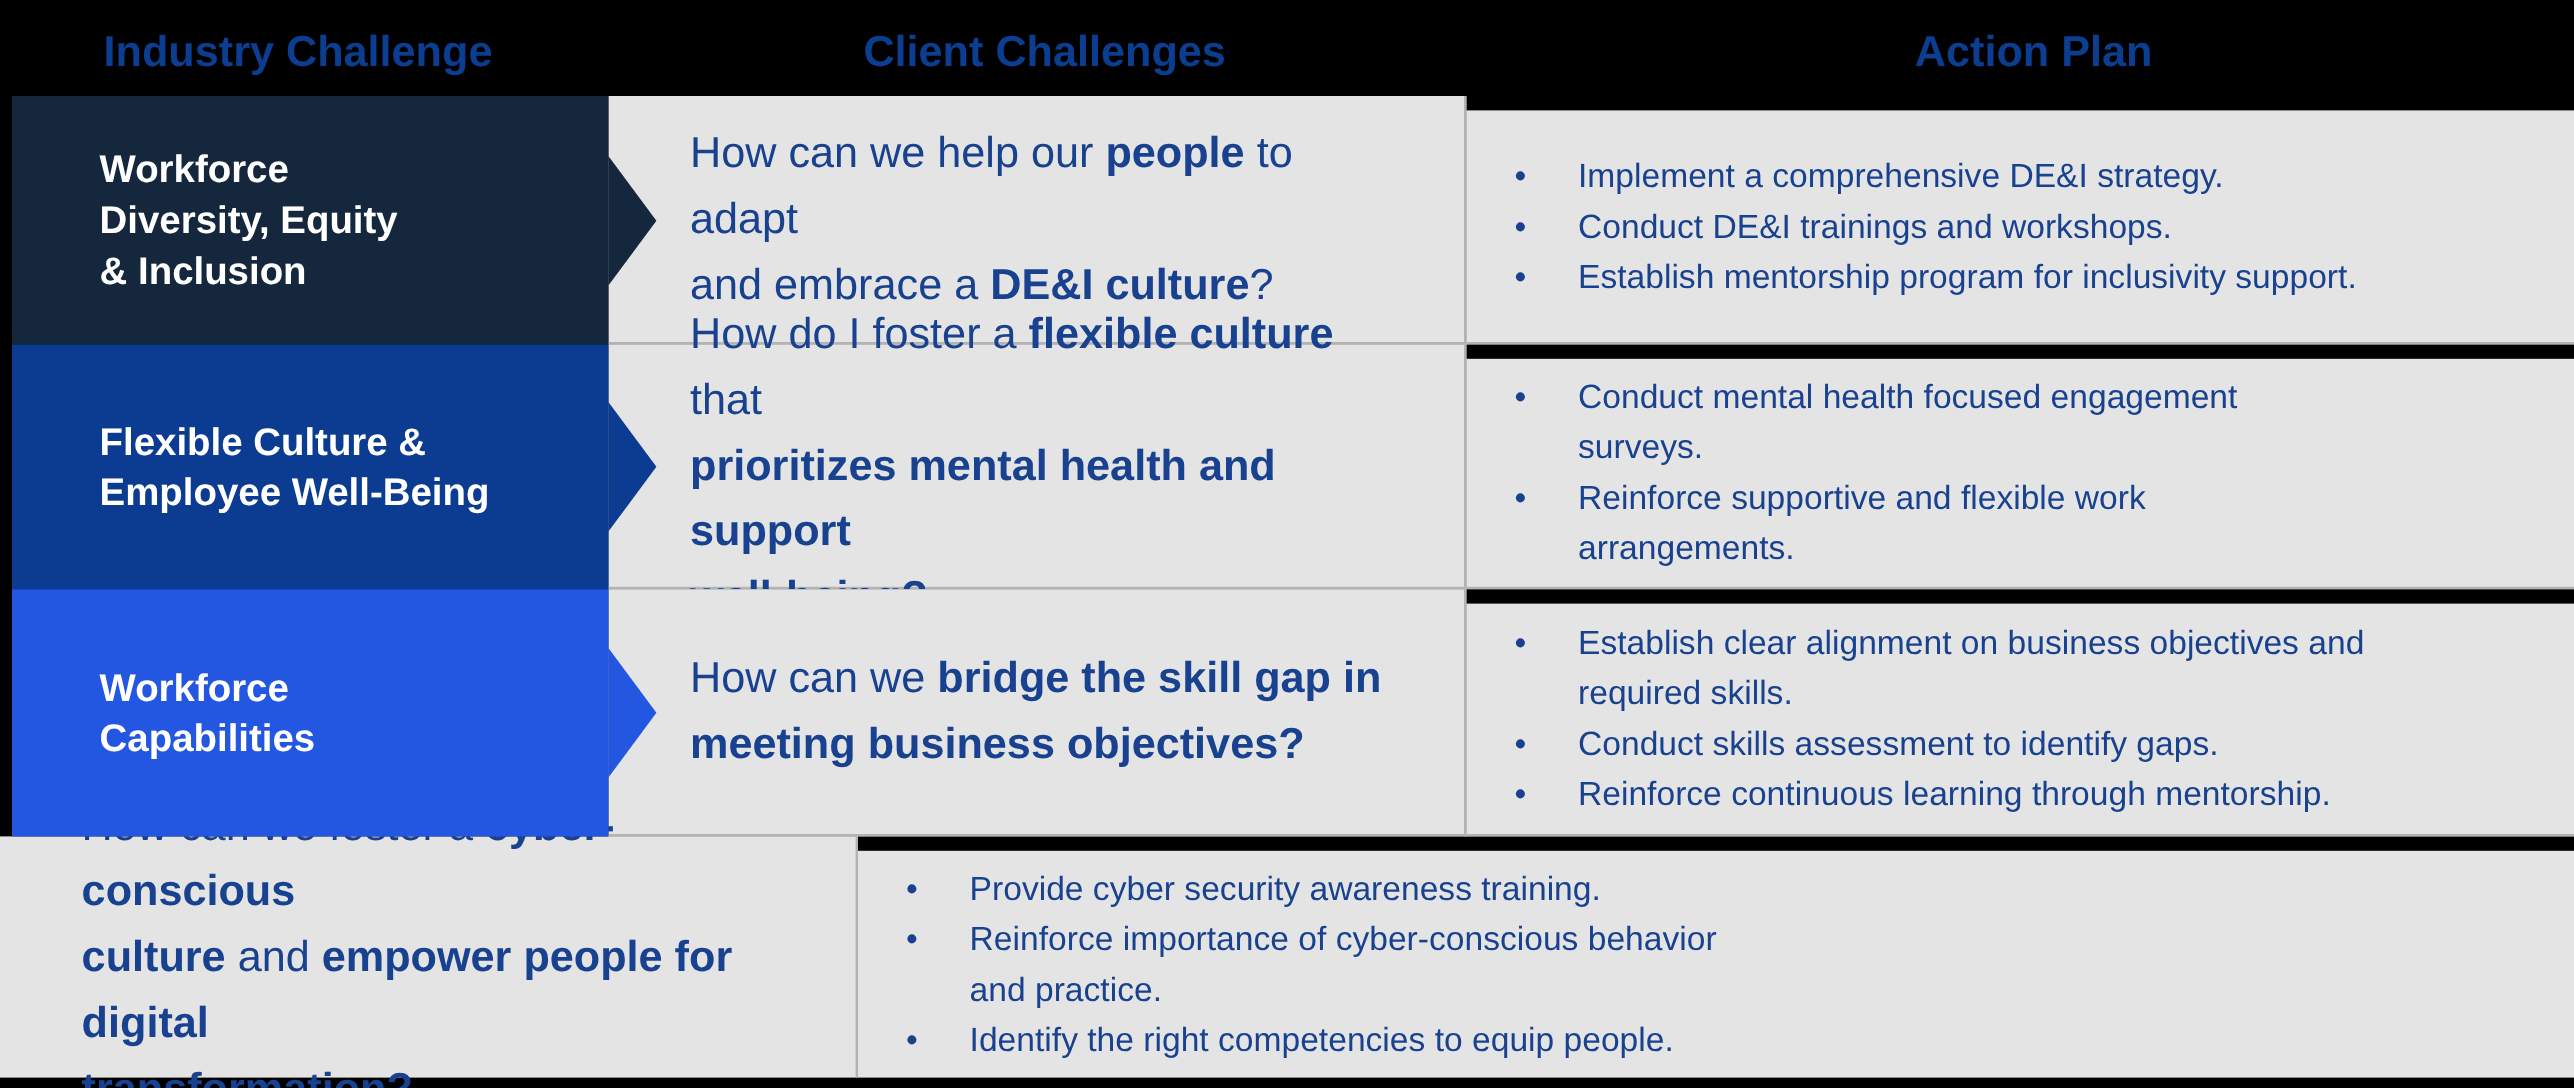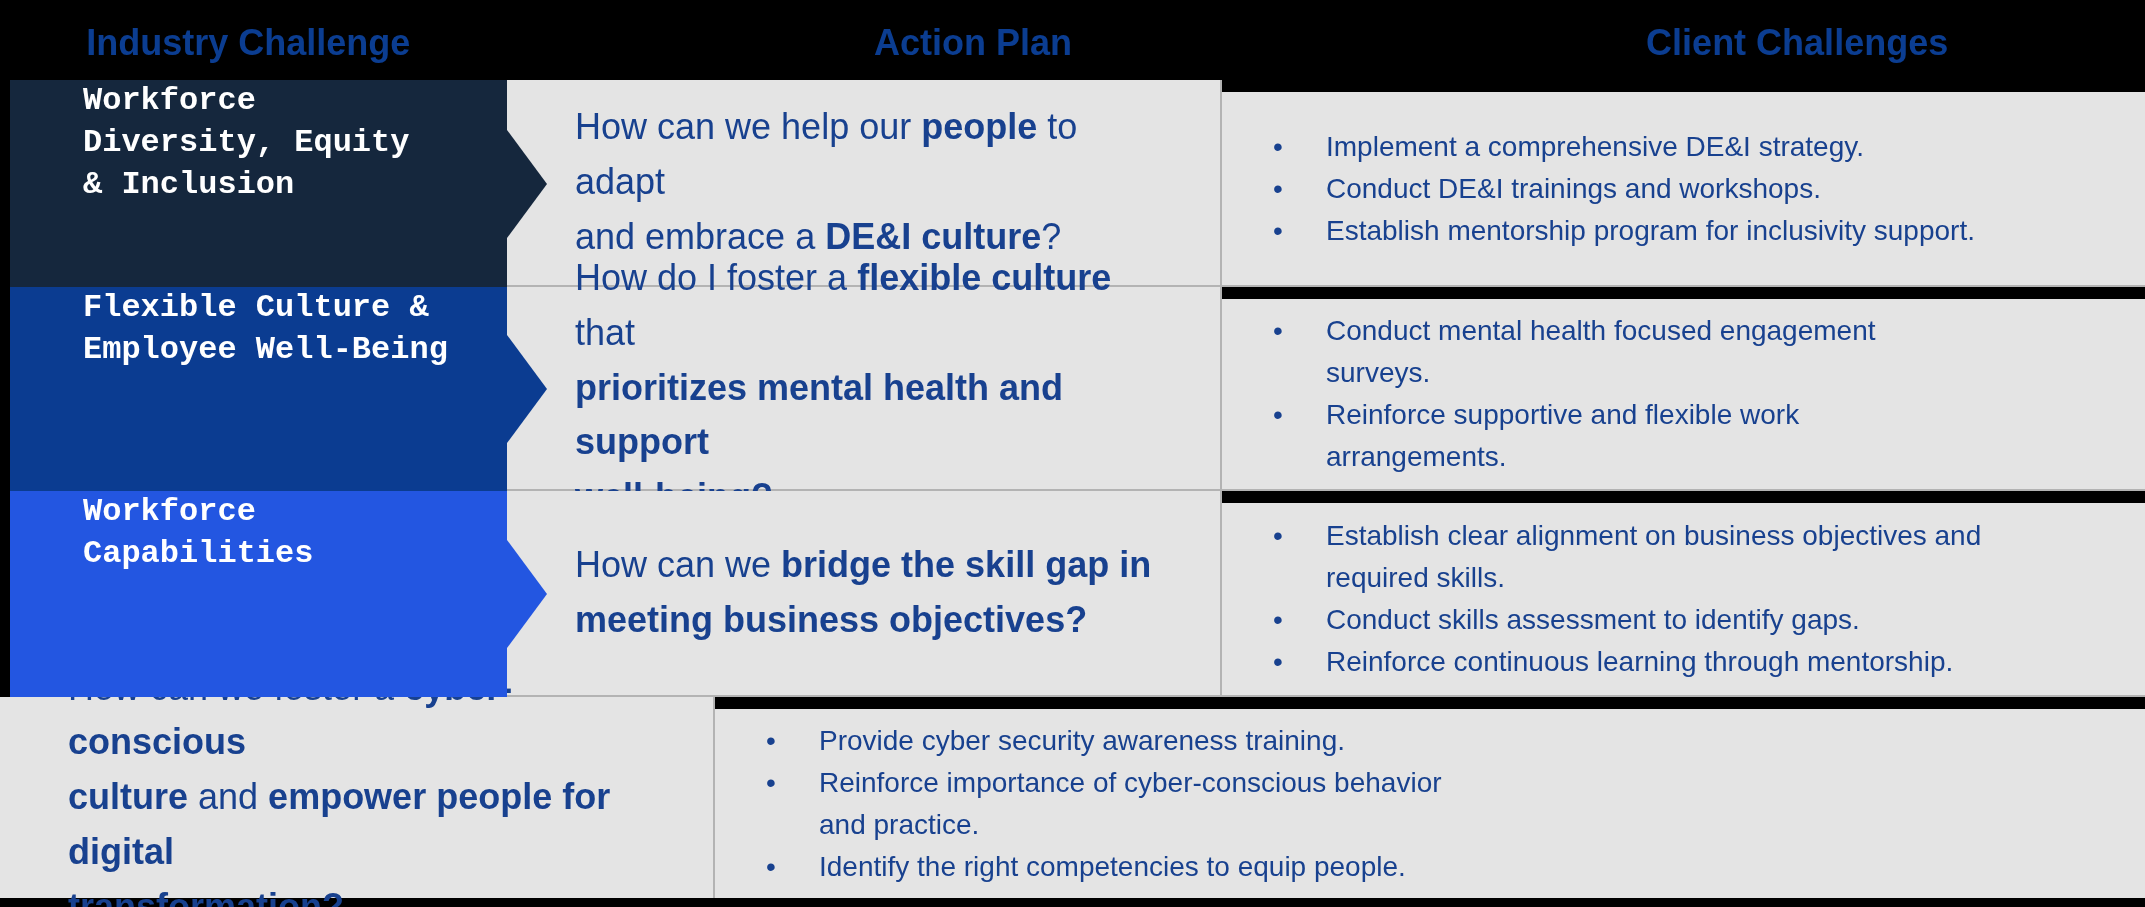--- a/index.html
+++ b/index.html
@@ -23,21 +23,21 @@
   
   .row{display:flex;}
   .r1{height:207px;}
   .r2{height:204px;}
   .r3{height:206px;}
   .r4{height:201px;}
   .arrow-box{
     width:497px;flex:none;margin-left:10px;
     background:var(--row-color,#333);
     position:relative;z-index:2;
-    display:flex;align-items:flex-start;font-family:Liberation Mono, monospace;
+    display:flex;align-items:center;
   }
   .arrow-box::after{
     content:"";position:absolute;left:100%;top:50%;
     transform:translateY(-50%);
     width:0;height:0;
     border-left:40px solid var(--row-color,#333);
     border-top:54px solid transparent;
     border-bottom:54px solid transparent;
   }
   .arrow-label{
@@ -48,21 +48,21 @@
   .cell{
     background:var(--cell-bg,#E4E4E4);
     box-sizing:border-box;
     display:flex;align-items:center;
   }
   .challenge-cell{
     width:715px;flex:none;
     border-right:2px solid var(--line,#B3B3B3);
     padding-left:68px;
   }
-  .actions-cell{flex:1;padding-left:47px;padding-right:12px;margin-top:12px;}
+  .actions-cell{flex:1;padding-left:36px;padding-right:12px;margin-top:12px;}
   .row:not(:last-child) .cell{border-bottom:2px solid var(--line,#B3B3B3);}
   .challenge-text{
     font-size:36px;line-height:1.52;
     color:var(--text,#18418F);
     max-width:600px;white-space:pre-line;
   }
   .challenge-text .bold{font-weight:bold;}
   .actions-list{
     list-style:none;margin:0;padding:0;
     font-size:28px;line-height:1.5;
@@ -74,22 +74,22 @@
     position:absolute;left:4px;top:0;
   }
 </style>
 </head>
 <body>
 
 <div class="stage" id="stage" style="--bg: #000000; --cell-bg: #E4E4E4; --line: #B3B3B3; --text: #18418F; --header-text: #0B3D91; --label-text: #FFFFFF;">
 
   <div class="header-row">
     <div class="header-cell hc1">Industry Challenge</div>
+    <div class="header-cell hc2">Client Challenges</div>
     <div class="header-cell hc3">Action Plan</div>
-    <div class="header-cell hc2">Client Challenges</div>
   </div>
 
   <div class="row r1">
     <div class="arrow-box" style="--row-color: #15273D;">
       <div class="arrow-label">Workforce
 Diversity, Equity
 &amp; Inclusion</div>
     </div>
     <div class="cell challenge-cell">
       <div class="challenge-text"><span>How can we help our </span><span class="bold">people</span><span> to adapt

